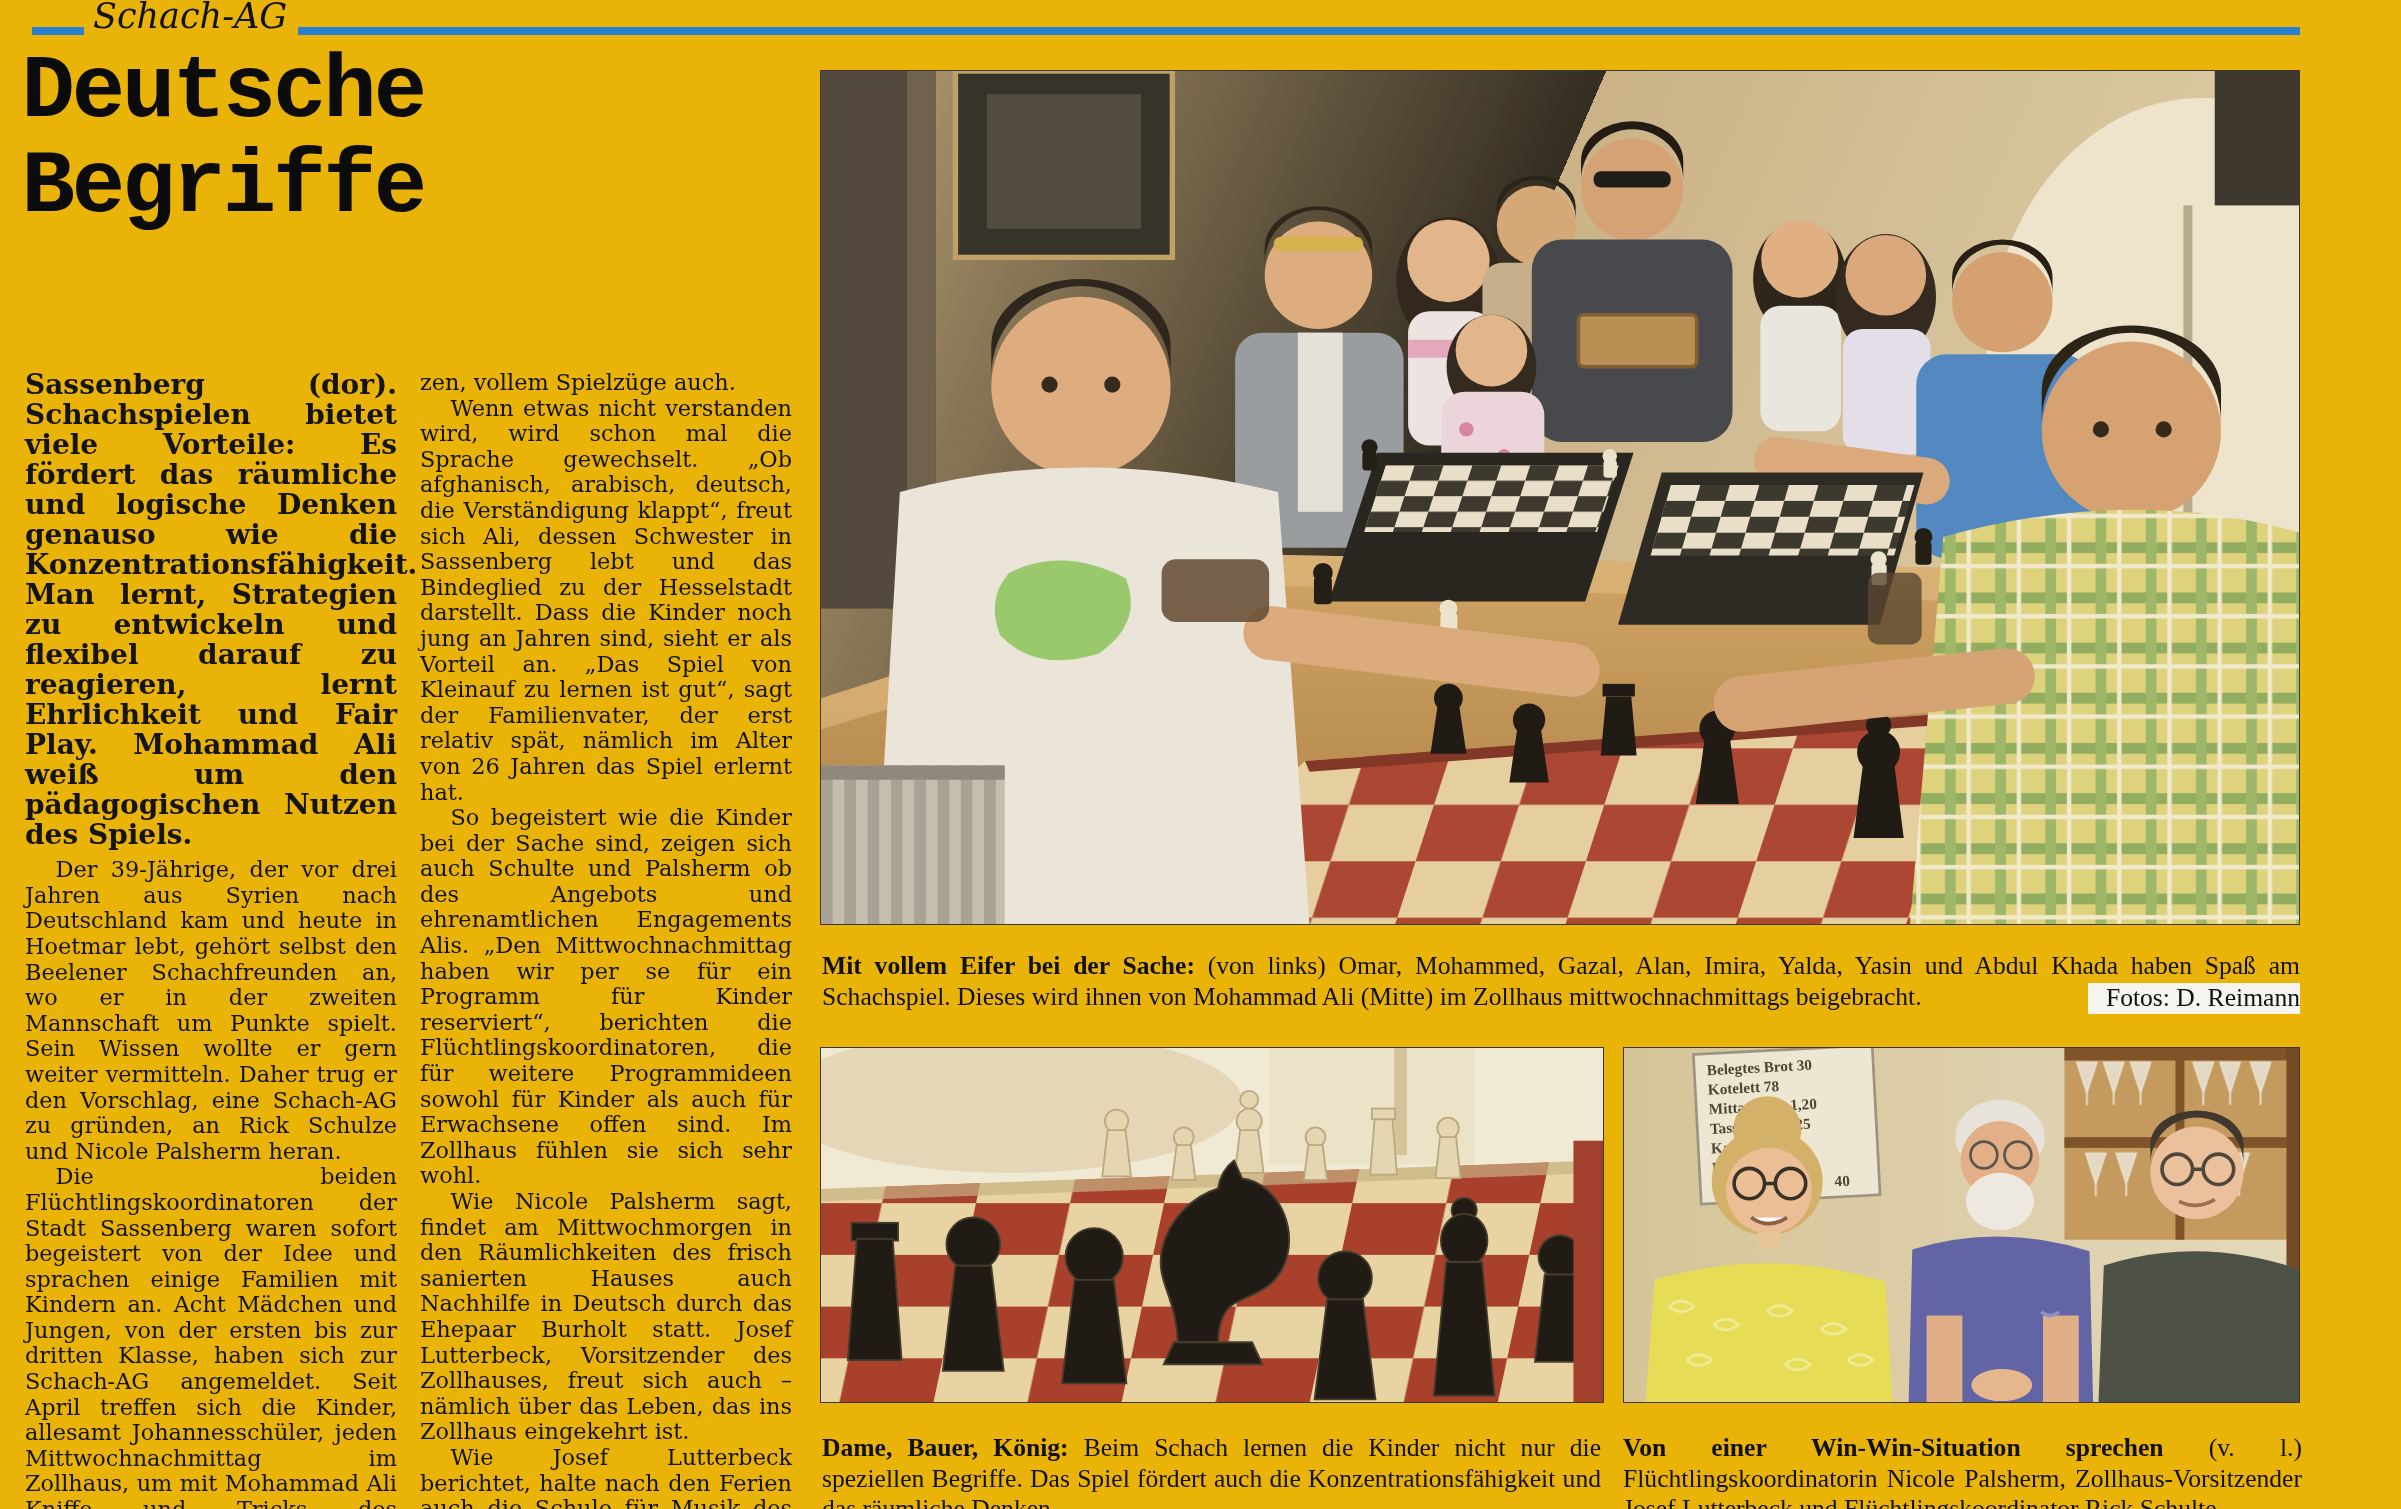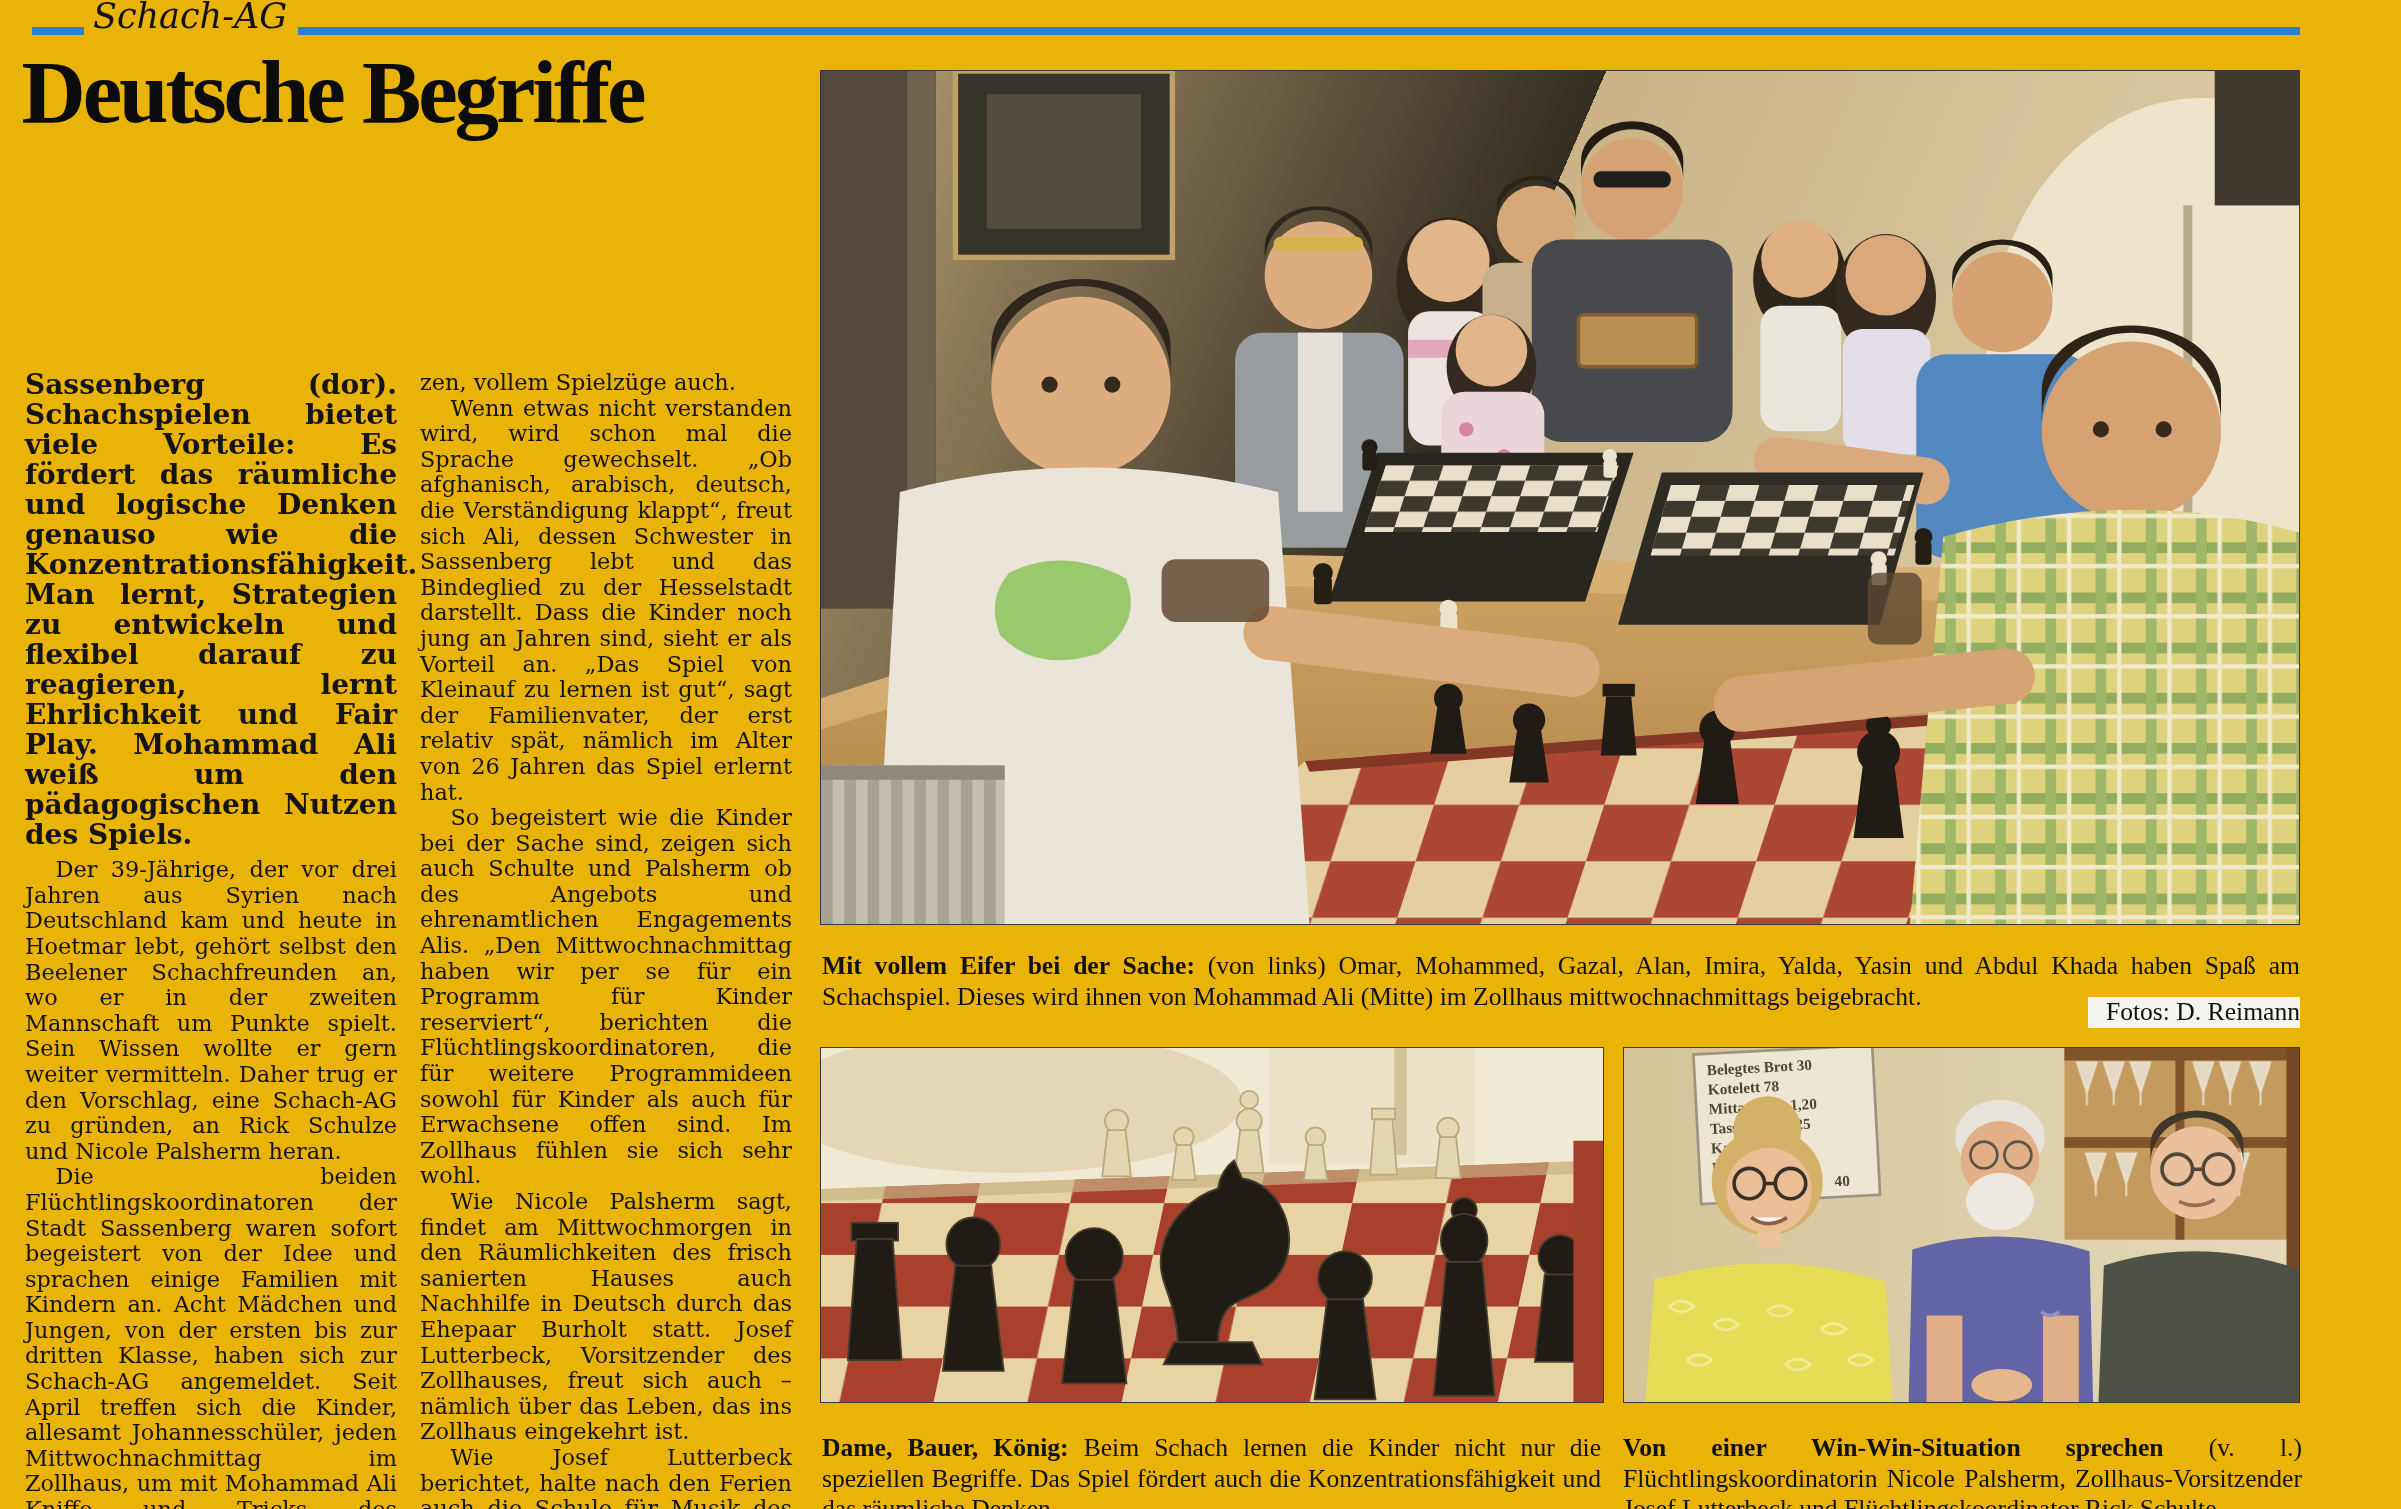--- a/index.html
+++ b/index.html
@@ -6,42 +6,42 @@
   .page{position:relative;width:2401px;height:1510px;background:#eab308;overflow:hidden;
         font-family:"DejaVu Serif",serif;color:#141414;}
   
   .rule{position:absolute;height:8px;background:#2980d0;}
   .rule-left{left:32px;top:27px;width:52px;}
   .rule-right{left:298px;top:27px;width:2002px;}
   .kicker{position:absolute;left:93px;top:-3.6px;font-family:"DejaVu Serif",serif;
           font-style:italic;font-size:35px;color:#111;}
   
   .headline{position:absolute;left:21.5px;top:45px;width:808px;
-            font-family:Liberation Serif, serif;font-weight:bold;color:#0c0c0c;
+            font-family:Liberation Mono, monospace;font-weight:bold;color:#0c0c0c;
             font-size:89px;line-height:95px;letter-spacing:-3.1px;}
   
   .col{position:absolute;top:370px;width:372px;text-align:justify;
        font-size:22.4px;line-height:25.6px;}
   .col1{left:25px;}
   .col2{left:420px;}
   .col p{margin:0;}
   .col p.ind{text-indent:30.5px;}
   .col p.lead{font-weight:bold;font-size:28px;line-height:30px;margin-bottom:7.2px;}
   
   .photo{position:absolute;border:1.8px solid #3a3834;box-sizing:border-box;background:#d8cba8;}
   .photo svg{display:block;width:100%;height:100%;}
   .photo-main{left:820px;top:70px;width:1480px;height:855px;}
   .photo-bl{left:820px;top:1047px;width:784px;height:356px;}
   .photo-br{left:1623px;top:1047px;width:677px;height:356px;}
   
   .caption{position:absolute;font-family:"Liberation Serif",serif;font-size:25.6px;
            line-height:30.5px;color:#111;text-align:justify;margin-top:12px;}
   .caption b{font-weight:bold;}
   .caption-main{left:822px;top:939px;width:1478px;height:63px;}
-  .credit{position:absolute;right:0;top:46px;background:#f6f4ee;padding-left:18px;}
+  .credit{position:absolute;right:0;top:32px;background:#f6f4ee;padding-left:18px;}
   .caption-bl{left:822px;top:1421px;width:779px;}
   .caption-br{left:1623px;top:1421px;width:679px;}
 </style>
 </head>
 <body>
 
 <div class="page">
 
   <div class="rule rule-left"></div>
   <div class="kicker">Schach-AG</div>

